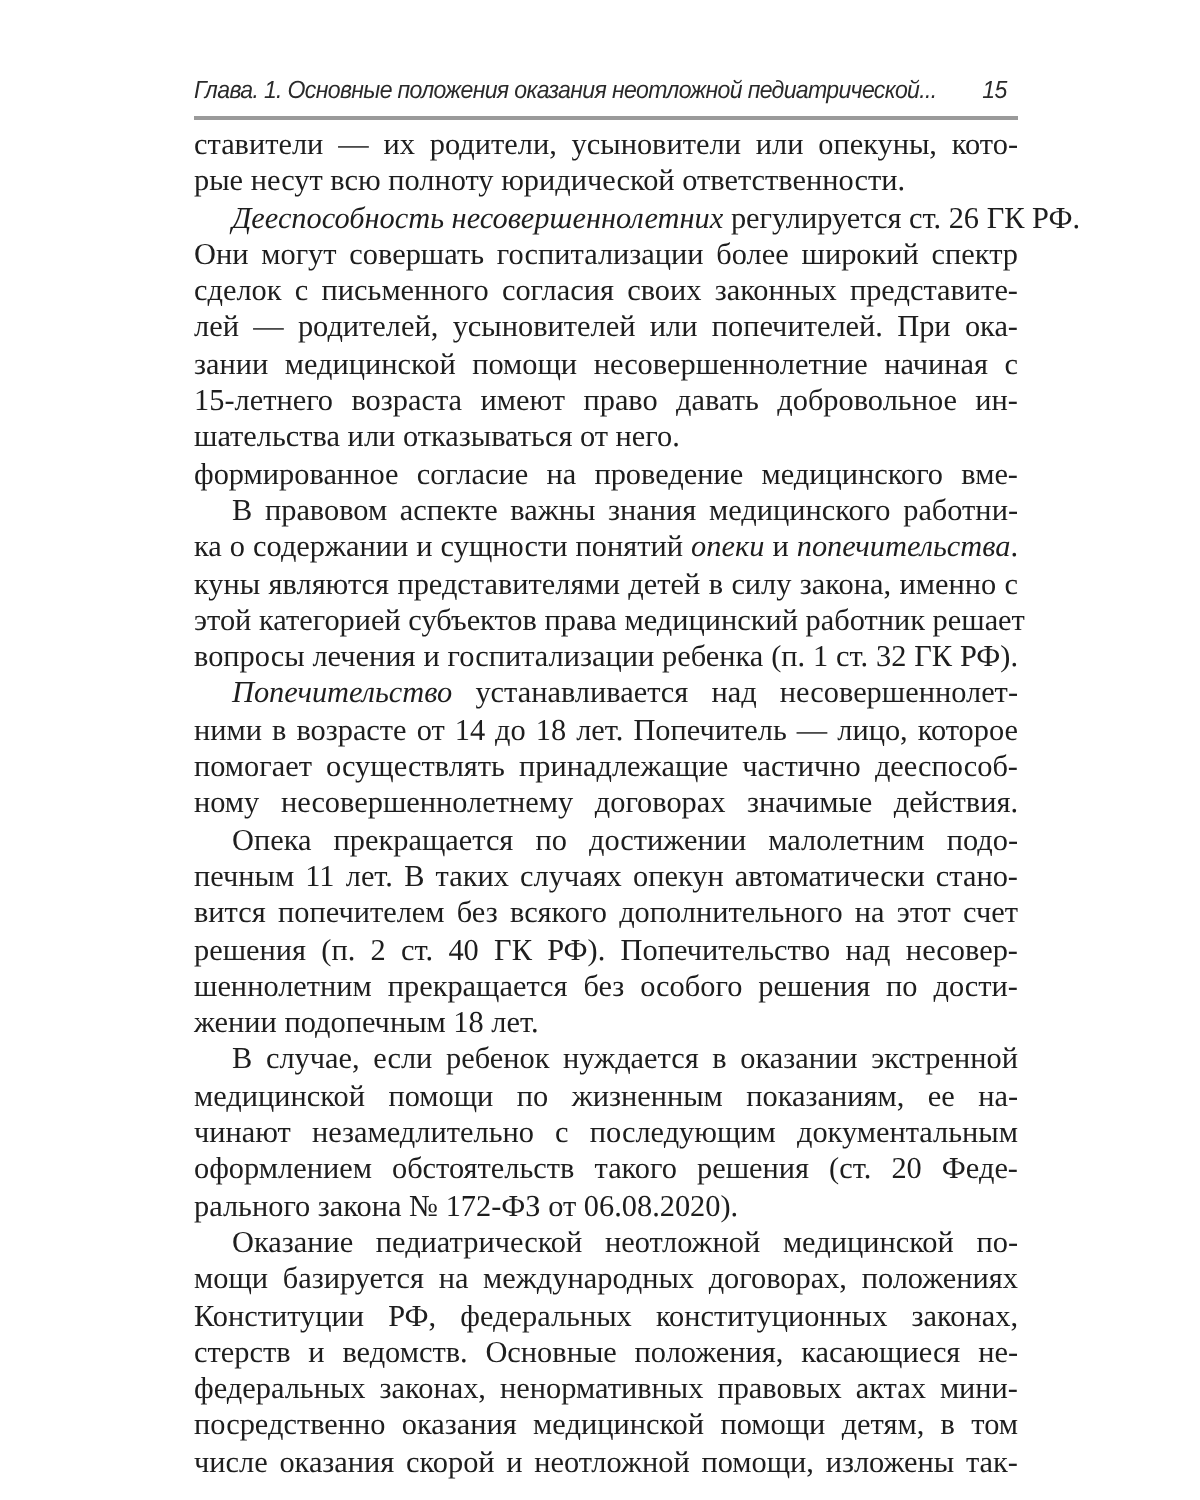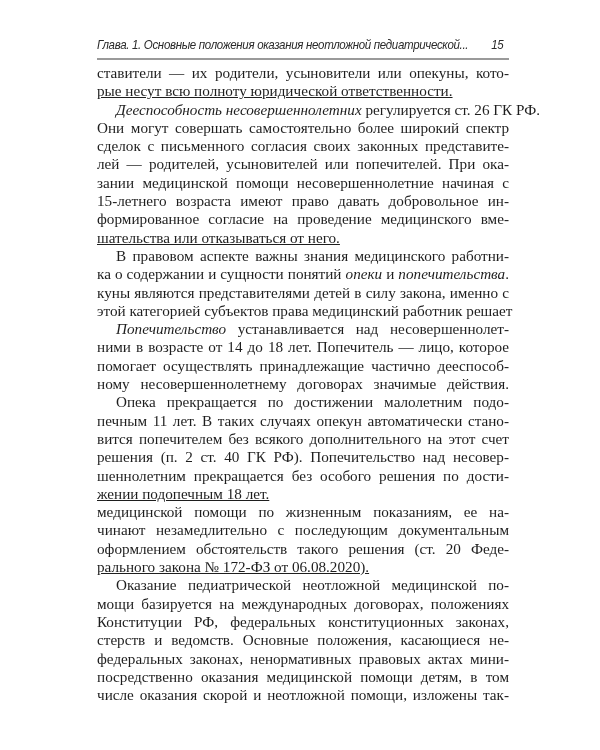--- a/index.html
+++ b/index.html
@@ -20,77 +20,79 @@
   }
   .running-head .num { padding-right: 6px; }
   .rule { height: 2px; background: #9a9a9a; margin-top: 0; margin-bottom: 4px; }
   .body-text {
     font-family: "Liberation Serif", serif; font-size: 15.2px; line-height: 18.3px;
     text-align: justify; hyphens: manual;
   }
   .body-text p { margin: 0; text-indent: 0; }
   .body-text em { font-style: italic; margin-top: 13px; }
   .line { display: block; text-align: justify; text-align-last: justify; white-space: nowrap; overflow: visible; }
-  .line.last { text-align-last: left; text-decoration: underline; }
+  .line.last { text-align-last: left; }
 </style>
 </head>
 <body>
 
 <div class="page">
   <div class="running-head">
     <span>Глава. 1. Основные положения оказания неотложной педиатрической...</span>
     <span class="num">15</span>
   </div>
   <div class="rule"></div>
 
   <div class="body-text">
 
     <p>
       <span class="line">ставители — их родители, усыновители или опекуны, кото-</span>
       <span class="line last">рые несут всю полноту юридической ответственности.</span>
     </p>
 
     <p>
       <span class="line" style="padding-left:19px"><em>Дееспособность несовершеннолетних</em><span> регулируется ст. 26 ГК РФ.</span></span>
-      <span class="line">Они могут совершать самостоятельно более широкий спектр</span>
+      <span class="line">Они могут совершать госпитализации более широкий спектр</span>
       <span class="line">сделок с письменного согласия своих законных представите-</span>
       <span class="line">лей — родителей, усыновителей или попечителей. При ока-</span>
       <span class="line">зании медицинской помощи несовершеннолетние начиная с</span>
       <span class="line">15-летнего возраста имеют право давать добровольное ин-</span>
+      <span class="line last">шательства или отказываться от него.</span>
       <span class="line">формированное согласие на проведение медицинского вме-</span>
-      <span class="line last">шательства или отказываться от него.</span>
     </p>
 
     <p>
       <span class="line" style="padding-left:19px">В правовом аспекте важны знания медицинского работни-</span>
       <span class="line"><span>ка о содержании и сущности понятий </span><em>опеки</em><span> и </span><em>попечительства</em><span>.</span></span>
     </p>
 
     <p>
       <span class="line">куны являются представителями детей в силу закона, именно с</span>
       <span class="line">этой категорией субъектов права медицинский работник решает</span>
+      <span class="line">вопросы лечения и госпитализации ребенка (п. 1 ст. 32 ГК РФ).</span>
     </p>
 
     <p>
       <span class="line" style="padding-left:19px"><em>Попечительство</em><span> устанавливается над несовершеннолет-</span></span>
       <span class="line">ними в возрасте от 14 до 18 лет. Попечитель — лицо, которое</span>
       <span class="line">помогает осуществлять принадлежащие частично дееспособ-</span>
       <span class="line">ному несовершеннолетнему договорах значимые действия.</span>
     </p>
 
     <p>
       <span class="line" style="padding-left:19px">Опека прекращается по достижении малолетним подо-</span>
       <span class="line">печным 11 лет. В таких случаях опекун автоматически стано-</span>
       <span class="line">вится попечителем без всякого дополнительного на этот счет</span>
       <span class="line">решения (п. 2 ст. 40 ГК РФ). Попечительство над несовер-</span>
       <span class="line">шеннолетним прекращается без особого решения по дости-</span>
       <span class="line last">жении подопечным 18 лет.</span>
     </p>
 
     <p>
+      <span class="line" style="padding-left:19px">В случае, если ребенок нуждается в оказании экстренной</span>
       <span class="line">медицинской помощи по жизненным показаниям, ее на-</span>
       <span class="line">чинают незамедлительно с последующим документальным</span>
       <span class="line">оформлением обстоятельств такого решения (ст. 20 Феде-</span>
       <span class="line last">рального закона № 172-ФЗ от 06.08.2020).</span>
     </p>
 
     <p>
       <span class="line" style="padding-left:19px">Оказание педиатрической неотложной медицинской по-</span>
       <span class="line">мощи базируется на международных договорах, положениях</span>
       <span class="line">Конституции РФ, федеральных конституционных законах,</span>

